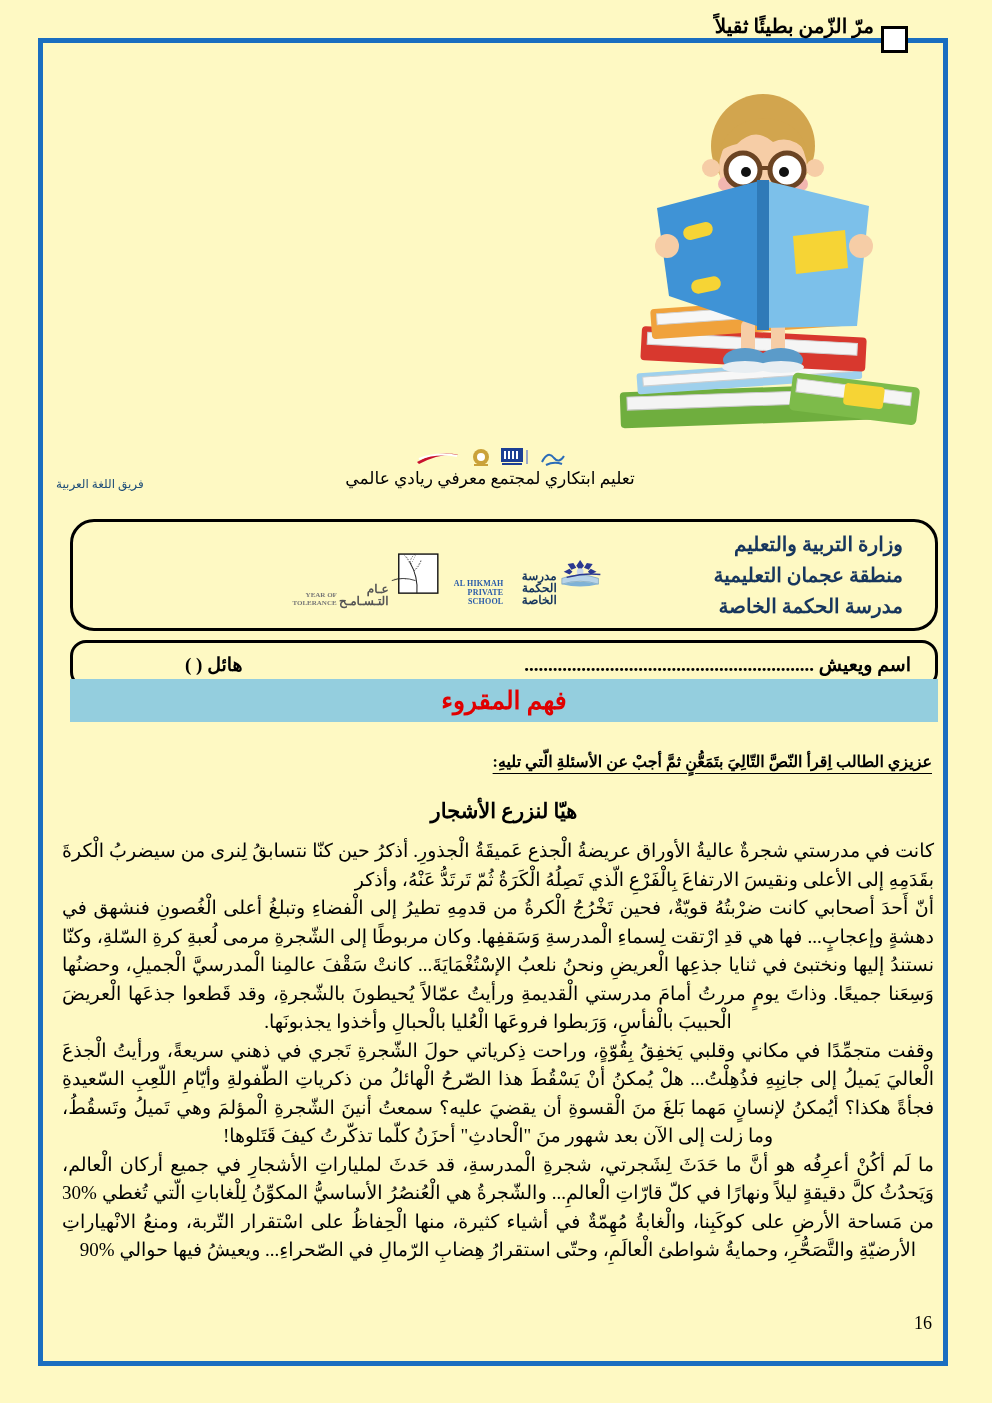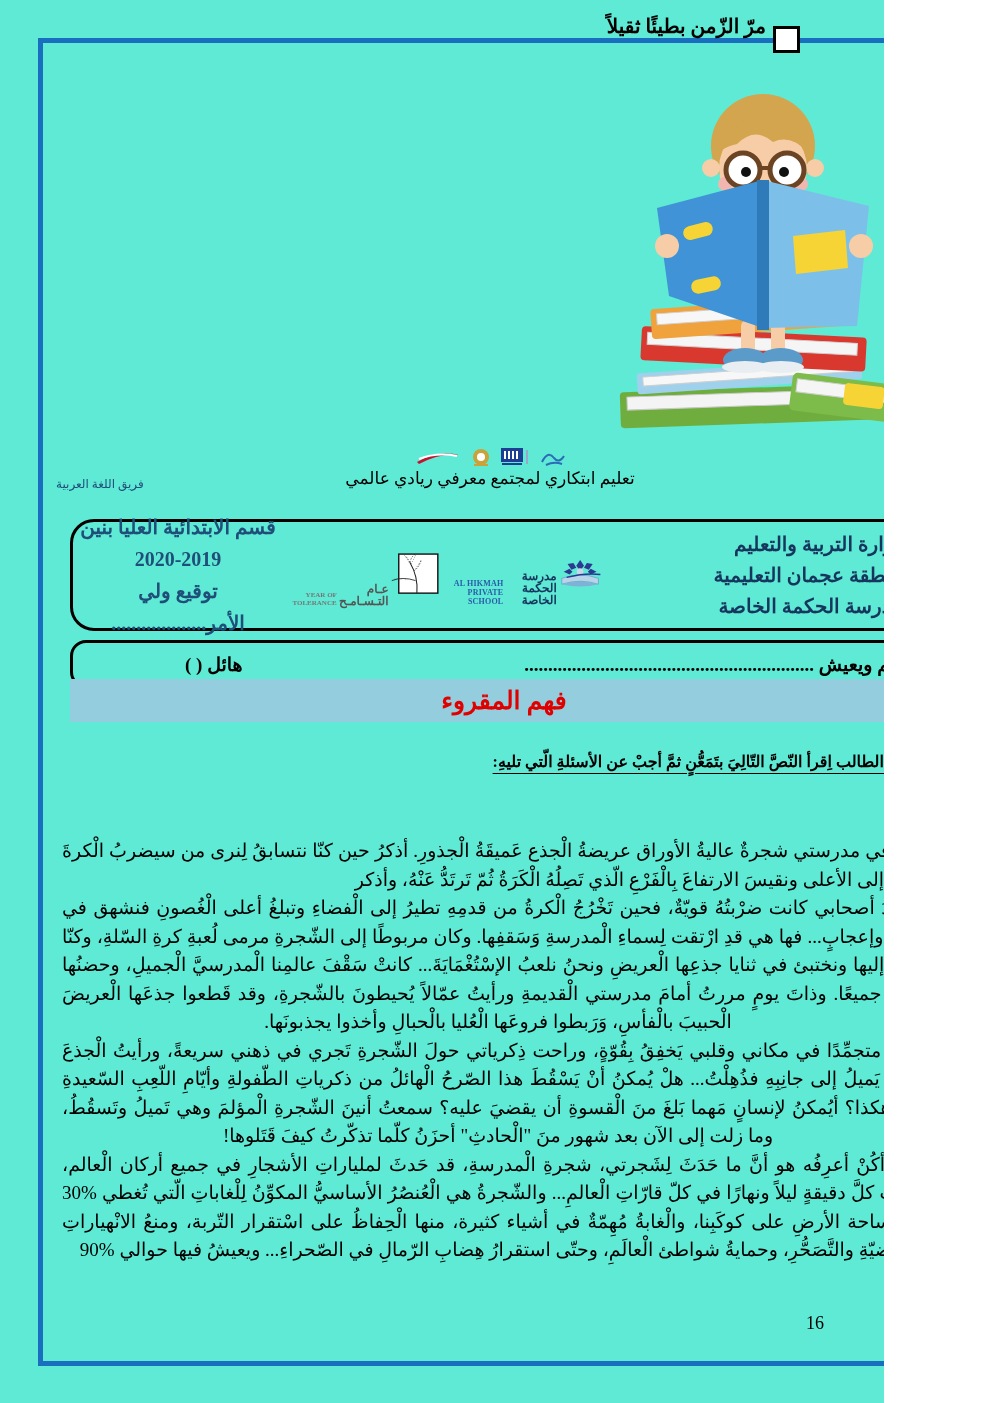--- a/index.html
+++ b/index.html
@@ -1,16 +1,16 @@
 <!DOCTYPE html>
 <html lang="ar"><head>
 <meta charset="utf-8">
 <style>
   html,body{margin:0;padding:0;background:#fff;}
-  .page{position:relative;width:884px;height:1403px;background:#5eead4;overflow:hidden;
+  .page{position:relative;width:992px;height:1403px;background:#fef9c3;overflow:hidden;
         font-family:"Liberation Serif","DejaVu Serif",serif;color:#000;}
   .frame{position:absolute;left:38px;top:38px;width:900px;height:1318px;
          border:5px solid #1a6ec0;}
   
   .header-note{position:absolute;top:14px;right:118px;direction:rtl;font-weight:bold;
                font-size:20px;z-index:3;}
   .checkbox{position:absolute;top:26px;right:84px;width:21px;height:21px;
             border:3px solid #000;background:#fff;z-index:2;}
   
   .boy{position:absolute;left:595px;top:88px;width:330px;height:360px;}
@@ -188,38 +188,34 @@
       <svg width="78" height="64" viewBox="0 0 78 64">
         <rect x="14" y="2" width="56" height="56" fill="#fff" stroke="#111" stroke-width="2"></rect>
         <path d="M40,58 Q42,34 30,14" stroke="#222" stroke-width="1.5" fill="none"></path>
         <path d="M38,40 Q20,34 4,40" stroke="#222" stroke-width="1.2" fill="none"></path>
         <path d="M30,14 q-4,-8 -8,-10 M30,14 q2,-9 8,-12 M36,26 q8,-6 10,-16" stroke="#222" stroke-width="1" fill="none" stroke-dasharray="2,2"></path>
         <path d="M24,6 q4,6 6,10 M38,4 q-4,8 -6,12 M46,12 q-6,8 -9,13 M8,38 q10,-2 18,0" stroke="#333" stroke-width="1" fill="none" stroke-dasharray="1,2"></path>
       </svg>
       <div class="tol-cap-ar">عـام التـسـامـح</div>
       <div class="tol-cap-en">YEAR OF TOLERANCE</div>
     </div>
-    <div class="section-col">
-      <div>قسم الابتدائية العليا بنين</div>
-      <div>2020-2019</div>
-      <div>توقيع ولي الأمر...................</div>
-    </div>
   </div>
 
   <div class="box2">
     <span>اسم ويعيش .............................................................</span>
     <span>هائل    (      )</span>
   </div>
 
   <div class="banner">
     <span>فهم المقروء</span>
   </div>
 
   <div class="instruction">عزيزي الطالب اِقرأ النّصَّ التّالِيَ بتَمَعُّنٍ ثمَّ أجبْ عن الأسئلةِ الّتي تليهِ:</div>
 
+  <div class="reading-title">هيّا لنزرع الأشجار</div>
 
   <div class="body-text">
     <p>كانت في مدرستي شجرةٌ عاليةُ الأوراق عريضةُ الْجذع عَميقَةُ الْجذورِ. أذكرُ حين كنّا نتسابقُ لِنرى من سيضربُ الْكرةَ بقَدَمِهِ إلى الأعلى ونقيسَ الارتفاعَ بِالْفَرْعِ الّذي تَصِلُهُ الْكَرَةُ ثُمّ تَرتَدُّ عَنْهُ، وأذكر</p>
     <p class="last-center">أنّ أَحدَ أصحابي كانت ضرْبتُهُ قويّةٌ، فحين تَخْرُجُ الْكرةُ من قدمِهِ تطيرُ إلى الْفضاءِ وتبلغُ أعلى الْغُصونِ فنشهق في دهشةٍ وإعجابٍ... فها هي قدِ ارْتقت لِسماءِ الْمدرسةِ وَسَقفِها. وكان مربوطًا إلى الشّجرةِ مرمى لُعبةِ كرةِ السّلةِ، وكنّا نستندُ إليها ونختبئ في ثنايا جذعِها الْعريضِ ونحنُ نلعبُ الإسْتُغْمَايَةَ... كانتْ سَقْفَ عالمِنا الْمدرسيَّ الْجميلِ، وحضنُها وَسِعَنا جميعًا. وذاتَ يومٍ مررتُ أمامَ مدرستي الْقديمةِ ورأيتُ عمّالاً يُحيطونَ بالشّجرةِ، وقد قَطعوا جذعَها الْعريضَ الْحبيبَ بالْفأسِ، وَرَبطوا فروعَها الْعُليا بالْحبالِ وأخذوا يجذبونَها.</p>
     <p class="last-center gap">وقفت متجمِّدًا في مكاني وقلبي يَخفِقُ بِقُوّةٍ، وراحت ذِكرياتي حولَ الشّجرةِ تَجري في ذهني سريعةً، ورأيتُ الْجذعَ الْعاليَ يَميلُ إلى جانِبِهِ فذُهِلْتُ... هلْ يُمكنُ أنْ يَسْقُطَ هذا الصّرحُ الْهائلُ من ذكرياتِ الطّفولةِ وأيّامِ اللّعِبِ السّعيدةِ فجأةً هكذا؟ أيُمكنُ لإنسانٍ مَهما بَلغَ منَ الْقسوةِ أن يقضيَ عليه؟ سمعتُ أنينَ الشّجرةِ الْمؤلمَ وهي تَميلُ وتَسقُطُ، وما زلت إلى الآن بعد شهور منَ "الْحادثِ" أحزَنُ كلّما تذكّرتُ كيفَ قَتَلوها!</p>
     <p class="last-center gap">ما لَم أكُنْ أعرِفُه هو أنَّ ما حَدَثَ لِشَجرتي، شجرةِ الْمدرسةِ، قد حَدثَ لملياراتِ الأشجارِ في جميع أركان الْعالم، وَيَحدُثُ كلَّ دقيقةٍ ليلاً ونهارًا في كلّ قارّاتِ الْعالمِ... والشّجرةُ هي الْعُنصُرُ الأساسيُّ المكوِّنُ لِلْغاباتِ الّتي تُغطي %30 من مَساحة الأرضِ على كوكَبِنا، والْغابةُ مُهِمّةٌ في أشياء كثيرة، منها الْحِفاظُ على اسْتقرار التّربة، ومنعُ الانْهياراتِ الأرضيّةِ والتَّصَحُّرِ، وحمايةُ شواطئ الْعالَمِ، وحتّى استقرارُ هِضابِ الرّمالِ في الصّحراءِ... ويعيشُ فيها حوالي %90</p>
   </div>
 
   <div class="pagenum">16</div>
 

